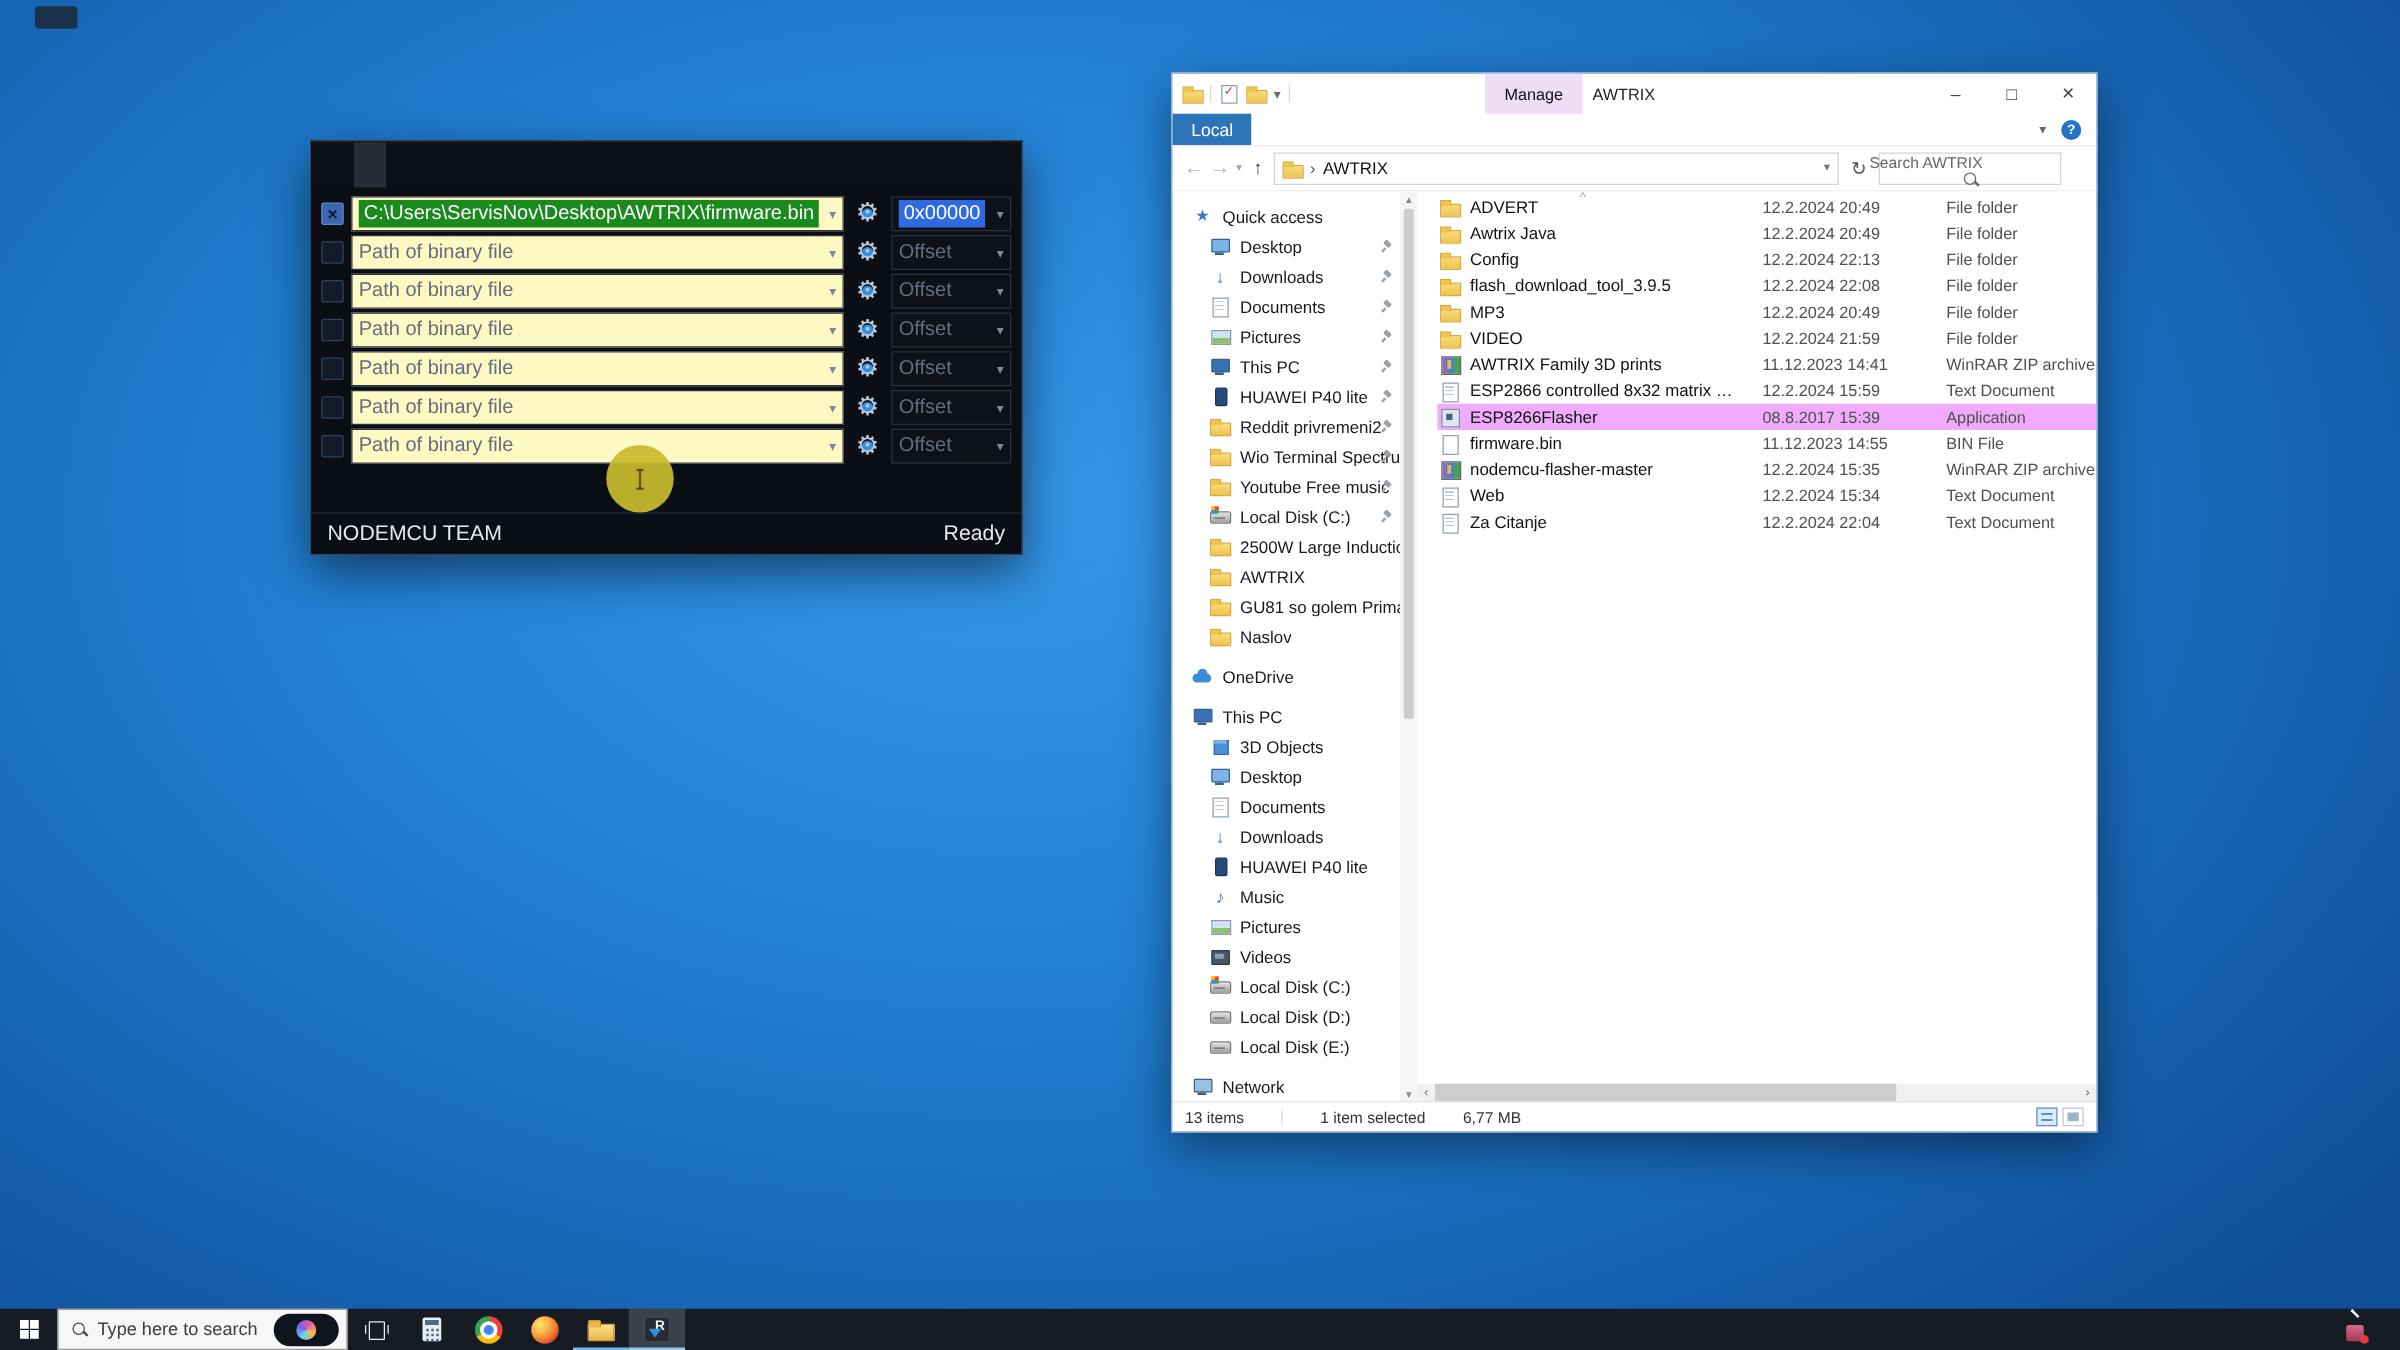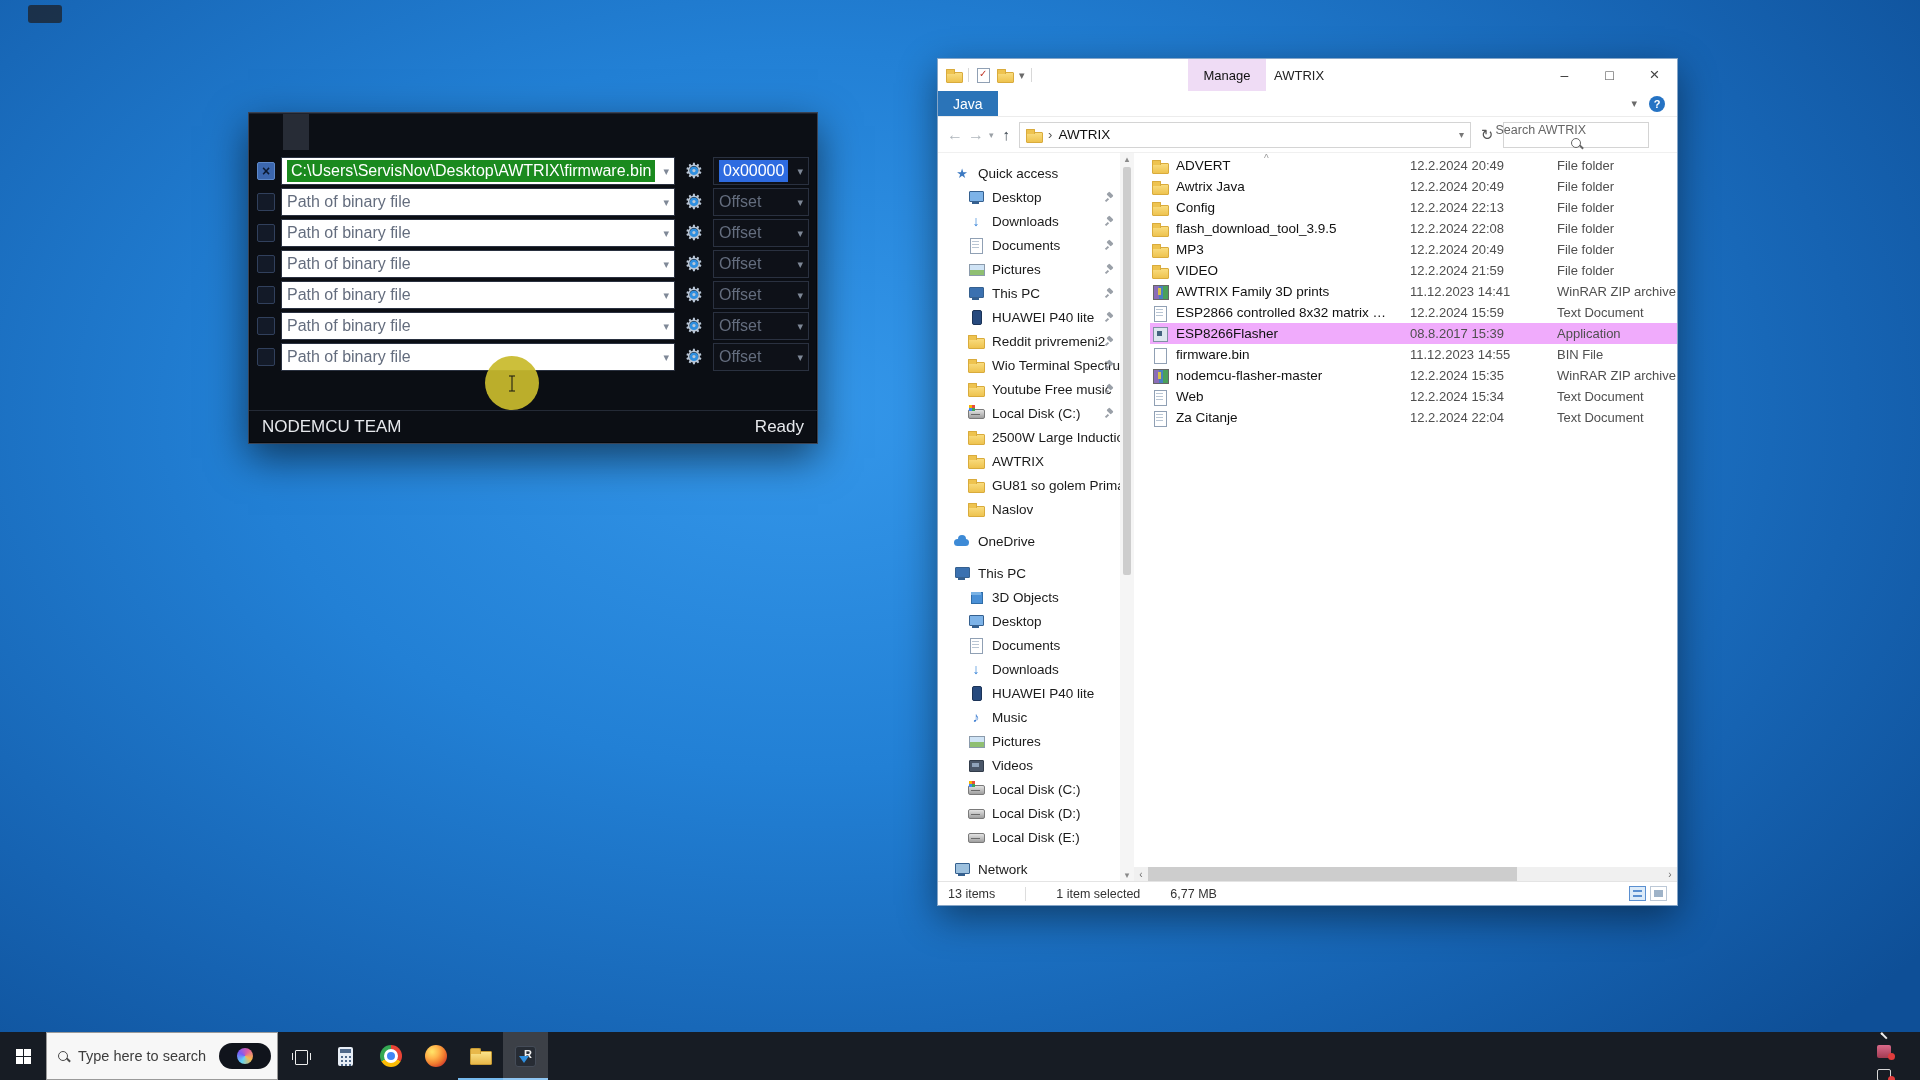--- a/index.html
+++ b/index.html
@@ -29,21 +29,21 @@
   .f-tabs { display:flex; height:37px; padding-left:8px; background:#0c0f15; border-top:1px solid #1d222d; }
   .f-tab { display:flex; align-items:center; padding:0 13px; color:#eceef2; font-size:24px; white-space:nowrap; }
   .f-tab.active { background:#272c36; }
   .f-rows { flex:1; padding:7px 8px 0; display:flex; flex-direction:column; gap:3px; }
   .frow { display:flex; align-items:center; gap:6px; height:28px; }
   .fcheck { width:18px; height:18px; flex:none; background:#131a28; border:1px solid #31405c; border-radius:2px;
     text-align:center; }
   .frow.checked .fcheck { background:#3c67ae; border-color:#5d88c9; }
   .fcheck .x { display:none; }
   .frow.checked .fcheck .x { display:block; color:#0c1a32; font-weight:bold; font-size:14px; line-height:16px; }
-  .fpath { flex:1; height:100%; background:#ffffff; border:1px solid #2a3140; display:flex; align-items:center;
+  .fpath { flex:1; height:100%; background:#fef9c3; border:1px solid #2a3140; display:flex; align-items:center;
     padding:0 5px; overflow:hidden; }
   .ptext { font-size:16px; color:#646d7e; white-space:nowrap; overflow:hidden; }
   .frow.selected .ptext { background:#1a8a1e; color:#ffffff; padding:2px 4px; }
   .caret { color:#7f8897; font-size:11px; margin-left:auto; padding-left:4px; flex:none; }
   .fgear { width:26px; height:26px; flex:none; position:relative; text-align:center; }
   .fgear::before { content:""; position:absolute; left:50%; top:50%; width:9px; height:9px; border-radius:50%;
     background:#2f8fe0; transform:translate(-50%,-50%); }
   .fgear .gg { position:relative; font-size:21px; line-height:26px; color:#b9c6d6; }
   .foffset { width:96px; height:100%; flex:none; background:#0e1118; border:1px solid #2a3140;
     display:flex; align-items:center; padding:0 5px; }
@@ -172,21 +172,21 @@
   .ic-cube::after { content:""; position:absolute; left:3px; top:3px; width:10px; height:3px; background:#7ab2e4; }
   .ic-winrar::before { content:""; position:absolute; left:1px; top:1px; width:14px; height:13px; border:1px solid #666;
     background:linear-gradient(90deg,#8a6db8 0 34%, #4a7fc0 34% 67%, #4aa05a 67% 100%); }
   .ic-winrar::after { content:""; position:absolute; left:6px; top:4px; width:3px; height:7px; background:#d8c04a; }
   .ic-app::before { content:""; position:absolute; left:1px; top:1px; width:13px; height:13px; background:#dde6ef; border:1px solid #8090a4; }
   .ic-app::after { content:""; position:absolute; left:5px; top:5px; width:5px; height:5px; background:#44627f; }
   .ic-checkdoc::before { content:""; position:absolute; left:2px; top:1px; width:11px; height:13px; background:#fff; border:1px solid #90a0b4; }
   .ic-checkdoc::after { content:"✓"; position:absolute; left:4px; top:1px; color:#c0392b; font-size:10px; font-weight:bold; }
 
   
-  .taskbar { position:absolute; left:0; bottom:0; width:1920px; height:48px; background:#171c24;
+  .taskbar { position:absolute; left:0; bottom:0; width:1920px; height:33px; background:#171c24;
     display:flex; align-items:stretch; z-index:10; }
   .tb-start { width:46px; display:flex; align-items:center; justify-content:center; }
   .win-flag { width:15px; height:15px; background-image:linear-gradient(#fff,#fff),linear-gradient(#fff,#fff),linear-gradient(#fff,#fff),linear-gradient(#fff,#fff);
     background-size:7px 7px; background-position:0 0,8px 0,0 8px,8px 8px; background-repeat:no-repeat; }
   .tb-search { width:232px; background:#f7f7f7; border:1px solid #9a9a9a; display:flex; align-items:center;
     padding:0 6px 0 10px; gap:8px; }
   .ic-search { width:13px; height:13px; position:relative; flex:none; }
   .ic-search::before { content:""; position:absolute; left:1px; top:1px; width:8px; height:8px; border:1.5px solid #4a4a4a; border-radius:50%; }
   .ic-search::after { content:""; position:absolute; left:9px; top:9px; width:5px; height:1.5px; background:#4a4a4a; transform:rotate(45deg); }
   .e-search .ic-search::before { border-color:#666; } .e-search .ic-search::after { background:#666; }
@@ -370,21 +370,21 @@
     <span class="e-context">Manage</span>
     <span class="e-title">AWTRIX</span>
     <span class="e-winbtns">
       <span class="e-winbtn">–</span>
       <span class="e-winbtn">□</span>
       <span class="e-winbtn close">×</span>
     </span>
   </header>
 
   <nav class="e-tabs">
-    <span class="e-tab-file">Java</span>
+    <span class="e-tab-file">Local</span>
     <span style="display:flex">
 
     <span class="e-tab"></span>
         <span class="e-tab"></span>
         <span class="e-tab"></span>
         <span class="e-tab"></span>
       </span>
     <span class="e-tabs-right">
       <span class="rib-chev">▾</span>
       <span class="help-btn">?</span>

